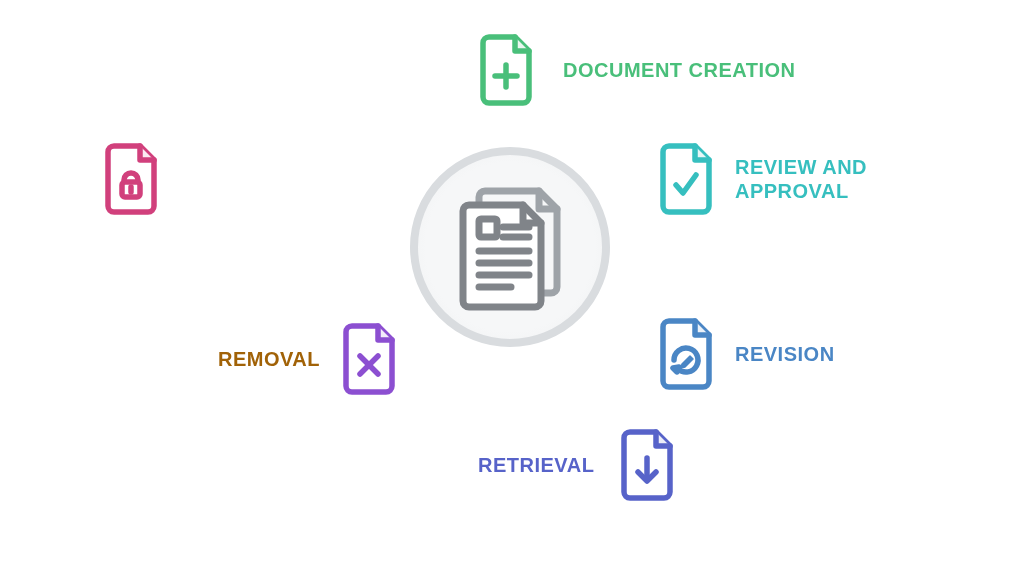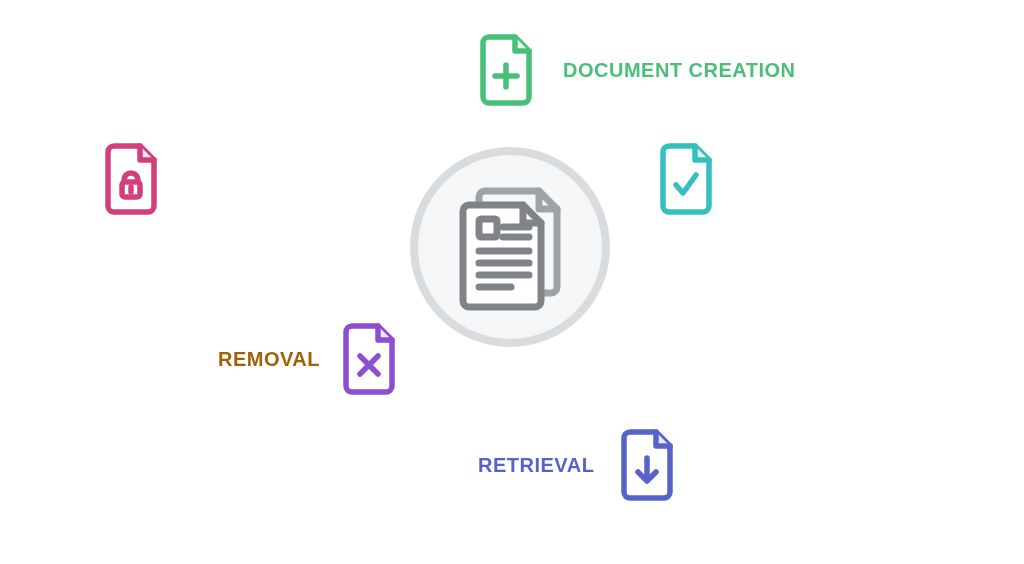--- a/index.html
+++ b/index.html
@@ -73,22 +73,37 @@
   <div id="n-review" class="node">
     <span>
       <svg width="62" height="78" viewBox="0 0 62 78">
         <g fill="none" stroke="#36bfbf" stroke-width="5.5" stroke-linejoin="round" stroke-linecap="round">
           <path d="M14 6 h26 l14 14 v46 a6 6 0 0 1 -6 6 h-34 a6 6 0 0 1 -6 -6 v-54 a6 6 0 0 1 6 -6 z" fill="#fff"></path>
           <path d="M40 6 v14 h14" fill="#e7f7f7"></path>
           <path d="M21 45 l7 8 l13 -18"></path>
         </g>
       </svg>
     </span>
+    <span class="label small c-teal">REVIEW AND APPROVAL</span>
   </div>
 
+  <div id="n-revision" class="node">
+    <span>
+      <svg width="62" height="78" viewBox="0 0 62 78">
+        <g fill="none" stroke="#4a86c5" stroke-width="5.5" stroke-linejoin="round" stroke-linecap="round">
+          <path d="M14 6 h26 l14 14 v46 a6 6 0 0 1 -6 6 h-34 a6 6 0 0 1 -6 -6 v-54 a6 6 0 0 1 6 -6 z" fill="#fff"></path>
+          <path d="M40 6 v14 h14" fill="#eaf1f9"></path>
+          <path d="M19 45 a12 12 0 1 1 4 9"></path>
+          <path d="M22 57 l-4 -4 l6 -1 z" fill="#4a86c5"></path>
+          <path d="M27 49 l8 -8 l3 3 l-8 8 l-4 1 z" fill="#4a86c5" stroke-width="1.5"></path>
+        </g>
+      </svg>
+    </span>
+    <span class="label c-blue">REVISION</span>
+  </div>
 
   <div id="n-retrieve" class="node">
     <span>
       <svg width="62" height="78" viewBox="0 0 62 78">
         <g fill="none" stroke="#5763c9" stroke-width="5.5" stroke-linejoin="round" stroke-linecap="round">
           <path d="M14 6 h26 l14 14 v46 a6 6 0 0 1 -6 6 h-34 a6 6 0 0 1 -6 -6 v-54 a6 6 0 0 1 6 -6 z" fill="#fff"></path>
           <path d="M40 6 v14 h14" fill="#ecedf8"></path>
           <line x1="31" y1="32" x2="31" y2="54"></line>
           <path d="M22 46 l9 9 l9 -9"></path>
         </g>

